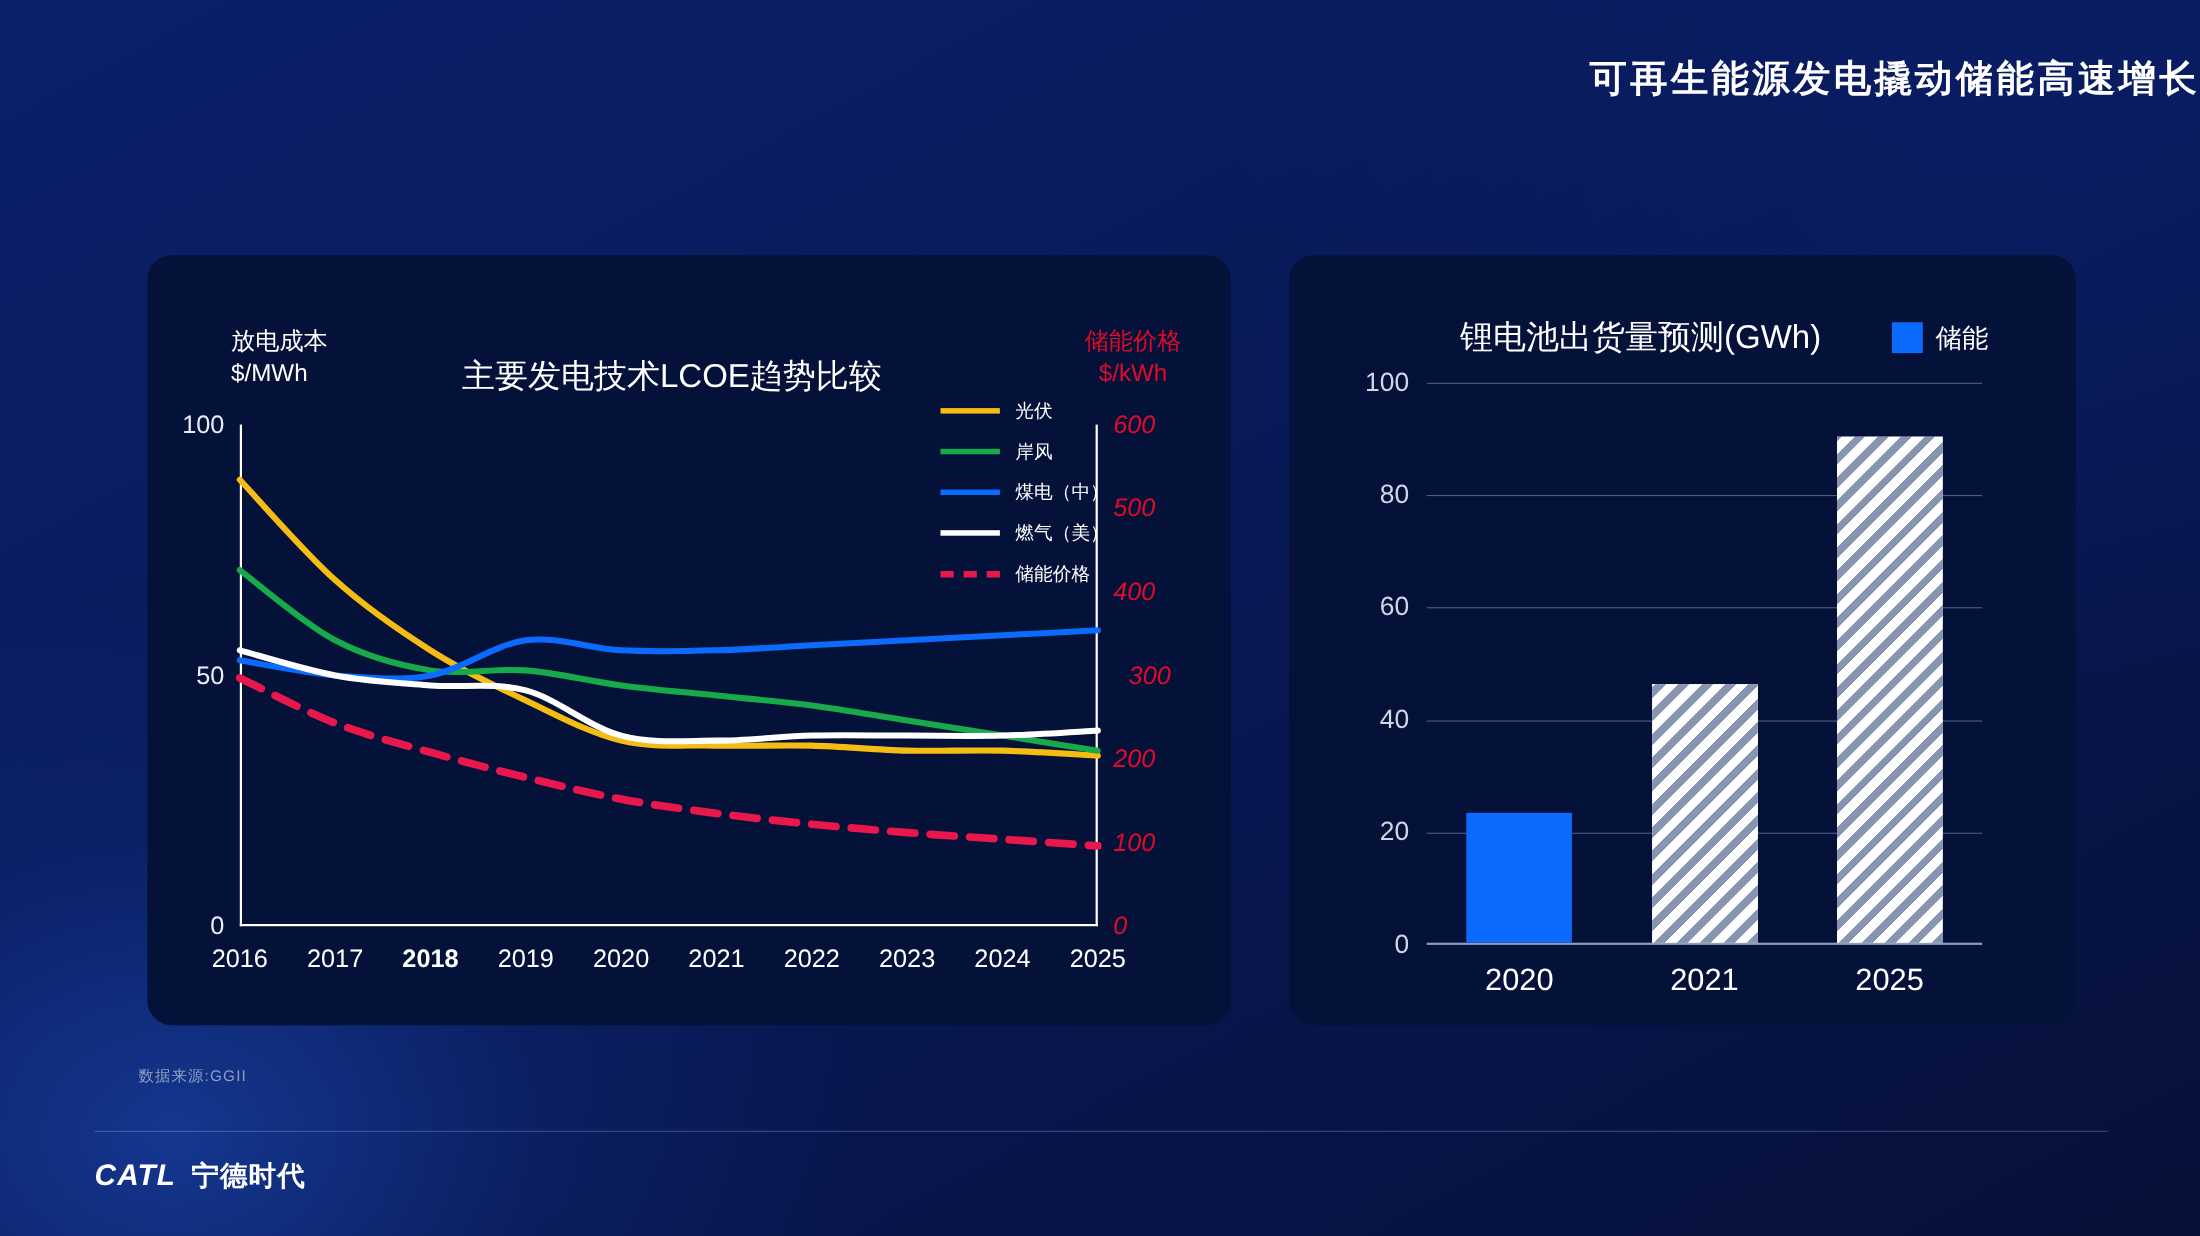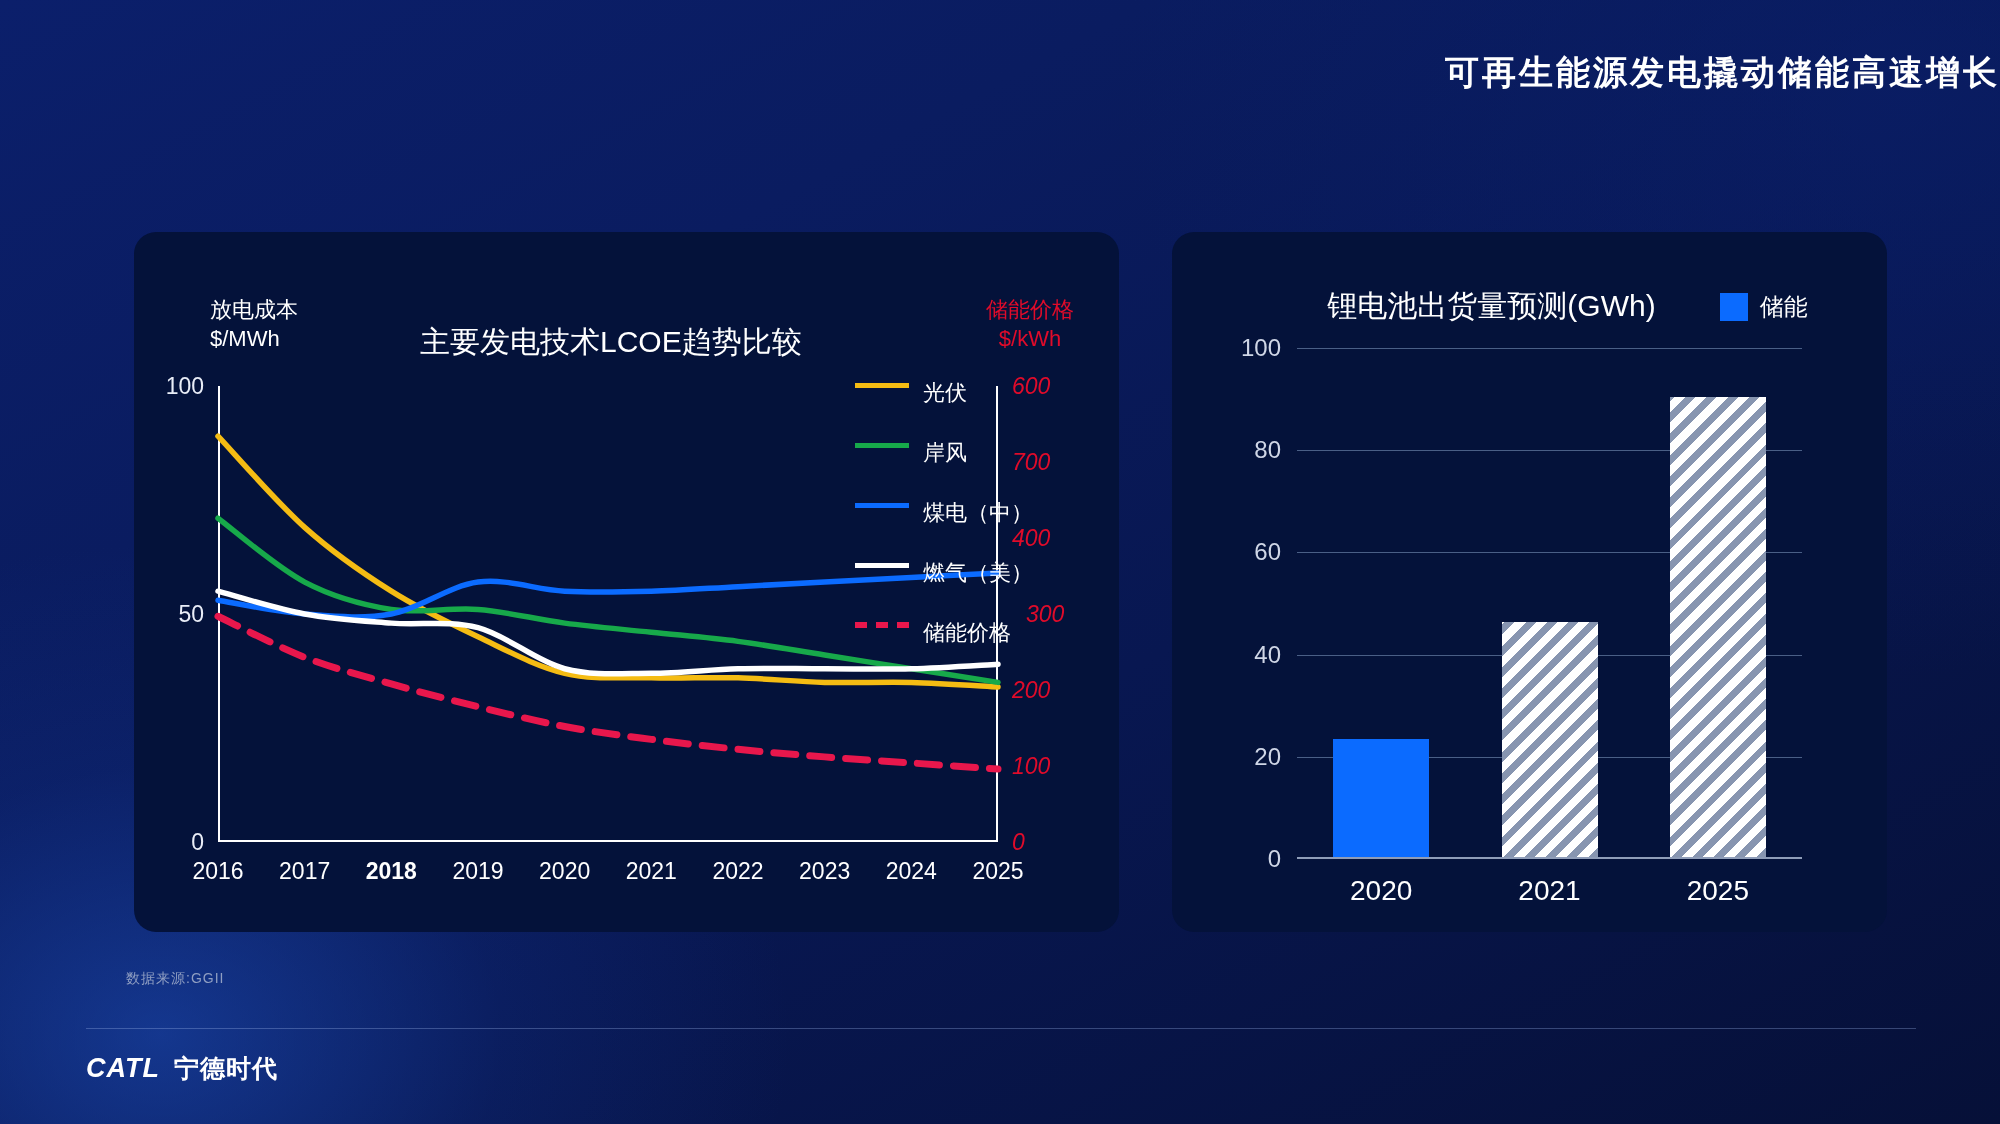--- a/index.html
+++ b/index.html
@@ -116,23 +116,22 @@
     border-top-width: 5px;
     border-top-style: solid;
     flex: 0 0 54px;
   }
   #legend-left .swatch.dashed {
     border-top-style: dashed;
     border-top-width: 6px;
   }
   #legend-left .legend-label {
     color: #ffffff;
-    font-size: 22px;
-    white-space: nowrap;
-    margin-top: 16px;
+    font-size: 17px;
+    white-space: nowrap;
   }
 
   
   #bar-head {
     position: absolute;
     left: 1172px;
     top: 286px;
     width: 791px;
     display: flex;
     align-items: center;
@@ -309,21 +308,21 @@
         <path d="M 0.00 230.28 C 14.44 237.12, 57.78 260.05, 86.67 271.32 C 115.56 282.59, 144.44 289.69, 173.33 297.92 C 202.22 306.15, 231.11 313.63, 260.00 320.72 C 288.89 327.81, 317.78 335.03, 346.67 340.48 C 375.56 345.93, 404.44 349.60, 433.33 353.40 C 462.22 357.20, 491.11 360.37, 520.00 363.28 C 548.89 366.19, 577.78 368.60, 606.67 370.88 C 635.56 373.16, 664.44 374.93, 693.33 376.96 C 722.22 378.99, 765.56 382.03, 780.00 383.04" fill="none" stroke="#e8174c" stroke-width="7" stroke-linecap="round" stroke-linejoin="round" stroke-dasharray="22 14"></path>
       </svg>
   <div class="tick tick-l" style="top: 456px;">0</div>
       <div class="tick tick-l" style="top: 228px;">50</div>
       <div class="tick tick-l" style="top: 0px;">100</div>
       <div class="tick tick-r" style="top: 456px;">0</div>
       <div class="tick tick-r" style="top: 380px;">100</div>
       <div class="tick tick-r" style="top: 304px;">200</div>
       <div class="tick tick-r" style="top: 228px; margin-left: 28px;">300</div>
       <div class="tick tick-r" style="top: 152px;">400</div>
-      <div class="tick tick-r" style="top: 76px;">700</div>
+      <div class="tick tick-r" style="top: 76px;">500</div>
       <div class="tick tick-r" style="top: 0px;">600</div>
       <div class="tick-x" style="left: 0px;">2016</div>
       <div class="tick-x" style="left: 86.6667px;">2017</div>
       <div class="tick-x" style="left: 173.333px; font-weight: bold;">2018</div>
       <div class="tick-x" style="left: 260px;">2019</div>
       <div class="tick-x" style="left: 346.667px;">2020</div>
       <div class="tick-x" style="left: 433.333px;">2021</div>
       <div class="tick-x" style="left: 520px;">2022</div>
       <div class="tick-x" style="left: 606.667px;">2023</div>
       <div class="tick-x" style="left: 693.333px;">2024</div>

